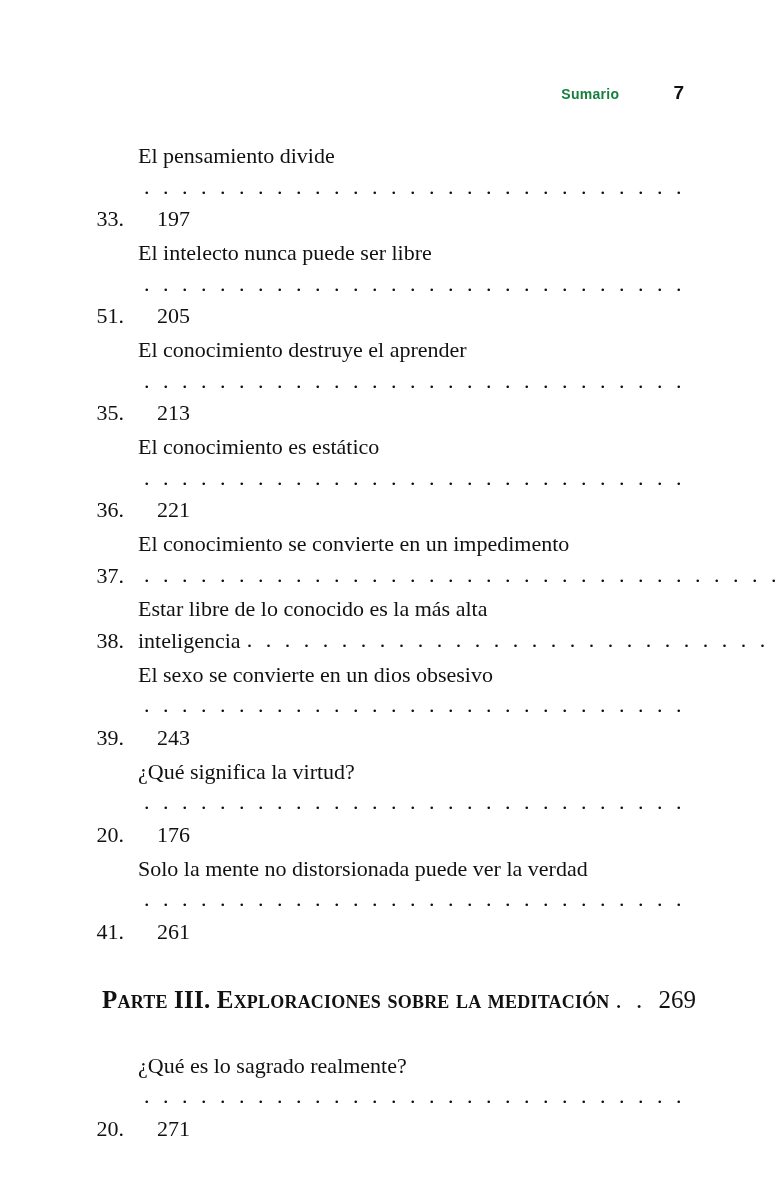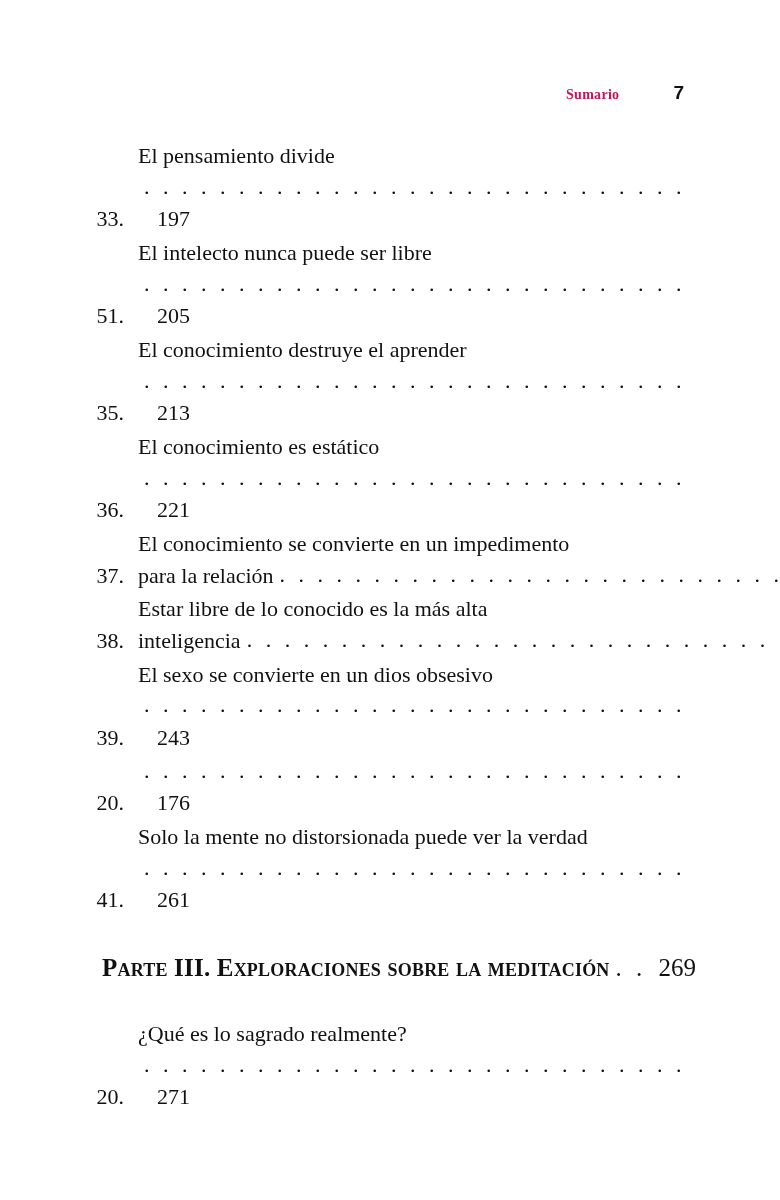--- a/index.html
+++ b/index.html
@@ -25,25 +25,25 @@
     position: absolute;
     top: 82px;
     left: 0;
     right: 96px;
     display: flex;
     justify-content: flex-end;
     align-items: baseline;
     gap: 54px;
   }
   .running-head .rh-title {
-    font-family: Liberation Serif, serif;
+    font-family: Liberation Sans, sans-serif;
     font-size: 14px;
     font-weight: 700;
     letter-spacing: 0.3px;
-    color: #be185d;
+    color: #15803d;
   }
   .running-head .rh-page {
     font-family: "Liberation Sans", sans-serif;
     font-size: 19px;
     font-weight: 700;
     color: #111111;
   }
   .toc {
     position: absolute;
     top: 140px;
@@ -177,21 +177,20 @@
           <span class="title">El conocimiento es estático</span>
           <span class="dots">. . . . . . . . . . . . . . . . . . . . . . . . . . . . . . . . . . . . . . . . . . . . . . . . . . . . . . . . . . . . . . . . . . . . . . . . . . . . . . . . . . . . . . . . . </span>
           <span class="pg">221</span>
         </span>
       </div>
       <div class="entry multi">
         <span class="num">37.</span>
         <span class="body">
           <span class="line1">El conocimiento se convierte en un impedimento</span>
           <span class="line2">
-            <span class="cont">para la relación</span>
             <span class="dots">. . . . . . . . . . . . . . . . . . . . . . . . . . . . . . . . . . . . . . . . . . . . . . . . . . . . . . . . . . . . . . . . . . . . . . . . . . . . . . . . . . . . . . . . . </span>
           </span>
         </span>
       </div>
       <div class="entry multi">
         <span class="num">38.</span>
         <span class="body">
           <span class="line1">Estar libre de lo conocido es la más alta</span>
           <span class="line2">
             <span class="cont">inteligencia</span>
@@ -203,20 +202,21 @@
         <span class="num">39.</span>
         <span class="body">
           <span class="title">El sexo se convierte en un dios obsesivo</span>
           <span class="dots">. . . . . . . . . . . . . . . . . . . . . . . . . . . . . . . . . . . . . . . . . . . . . . . . . . . . . . . . . . . . . . . . . . . . . . . . . . . . . . . . . . . . . . . . . </span>
           <span class="pg">243</span>
         </span>
       </div>
       <div class="entry">
         <span class="num">20.</span>
         <span class="body">
+          <span class="title">¿Qué significa la virtud?</span>
           <span class="dots">. . . . . . . . . . . . . . . . . . . . . . . . . . . . . . . . . . . . . . . . . . . . . . . . . . . . . . . . . . . . . . . . . . . . . . . . . . . . . . . . . . . . . . . . . </span>
           <span class="pg">176</span>
         </span>
       </div>
       <div class="entry">
         <span class="num">41.</span>
         <span class="body">
           <span class="title">Solo la mente no distorsionada puede ver la verdad</span>
           <span class="dots">. . . . . . . . . . . . . . . . . . . . . . . . . . . . . . . . . . . . . . . . . . . . . . . . . . . . . . . . . . . . . . . . . . . . . . . . . . . . . . . . . . . . . . . . . </span>
           <span class="pg">261</span>

